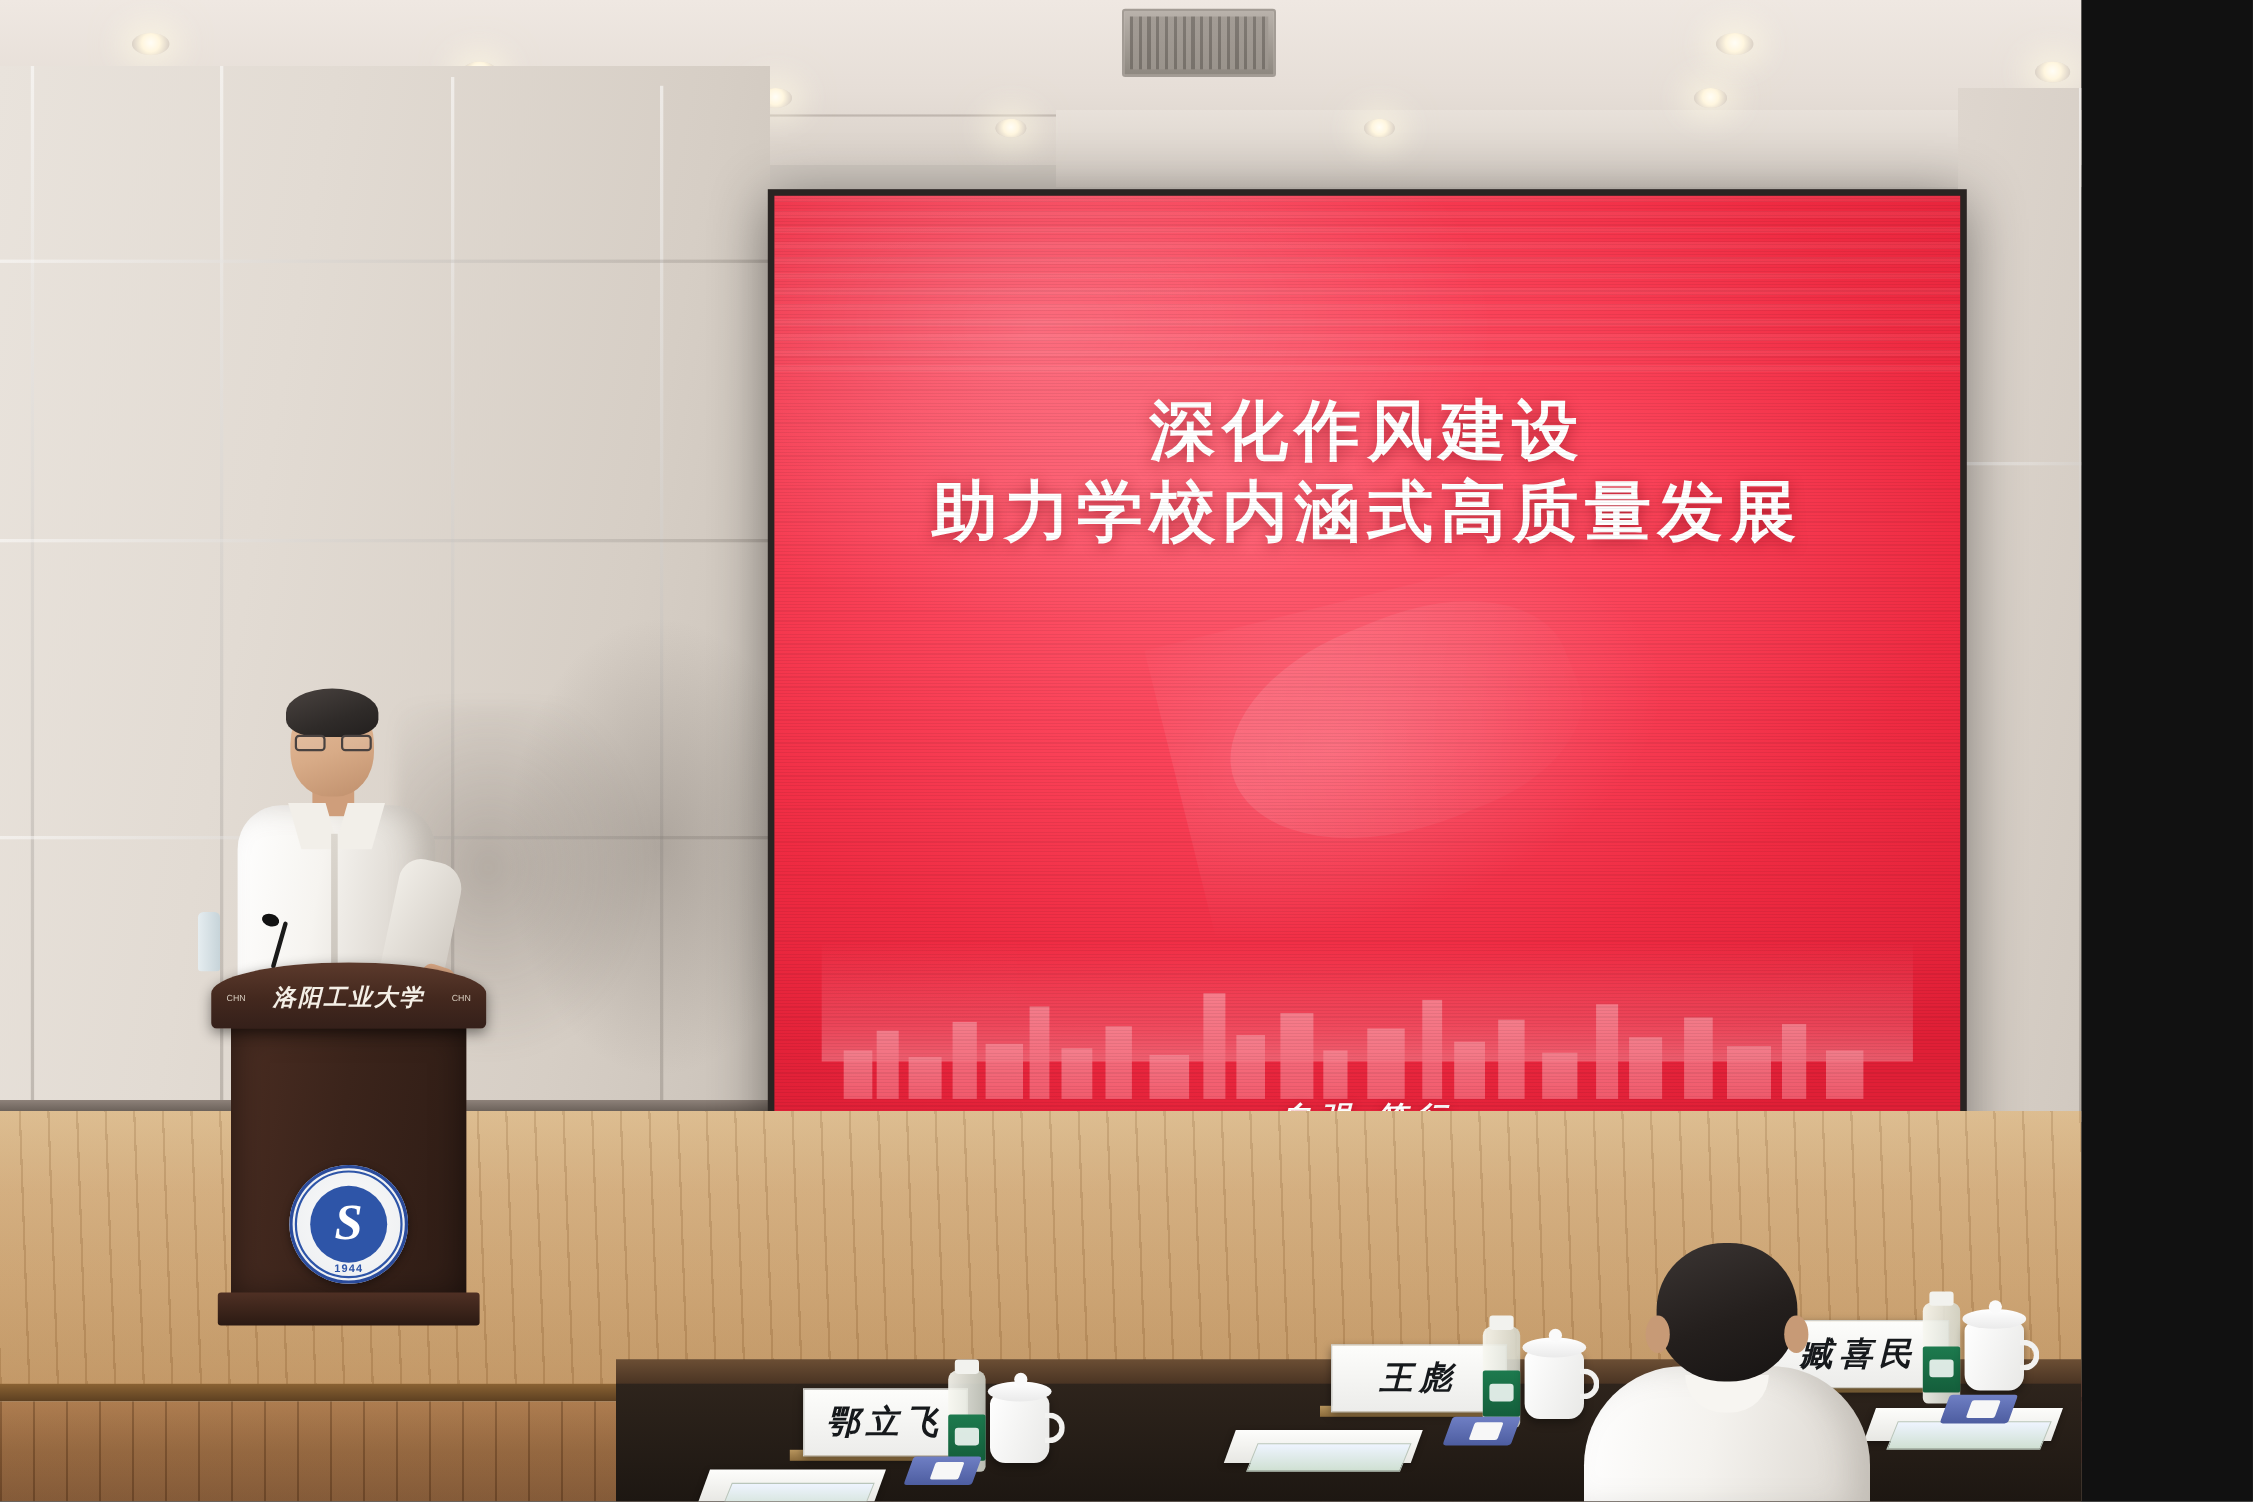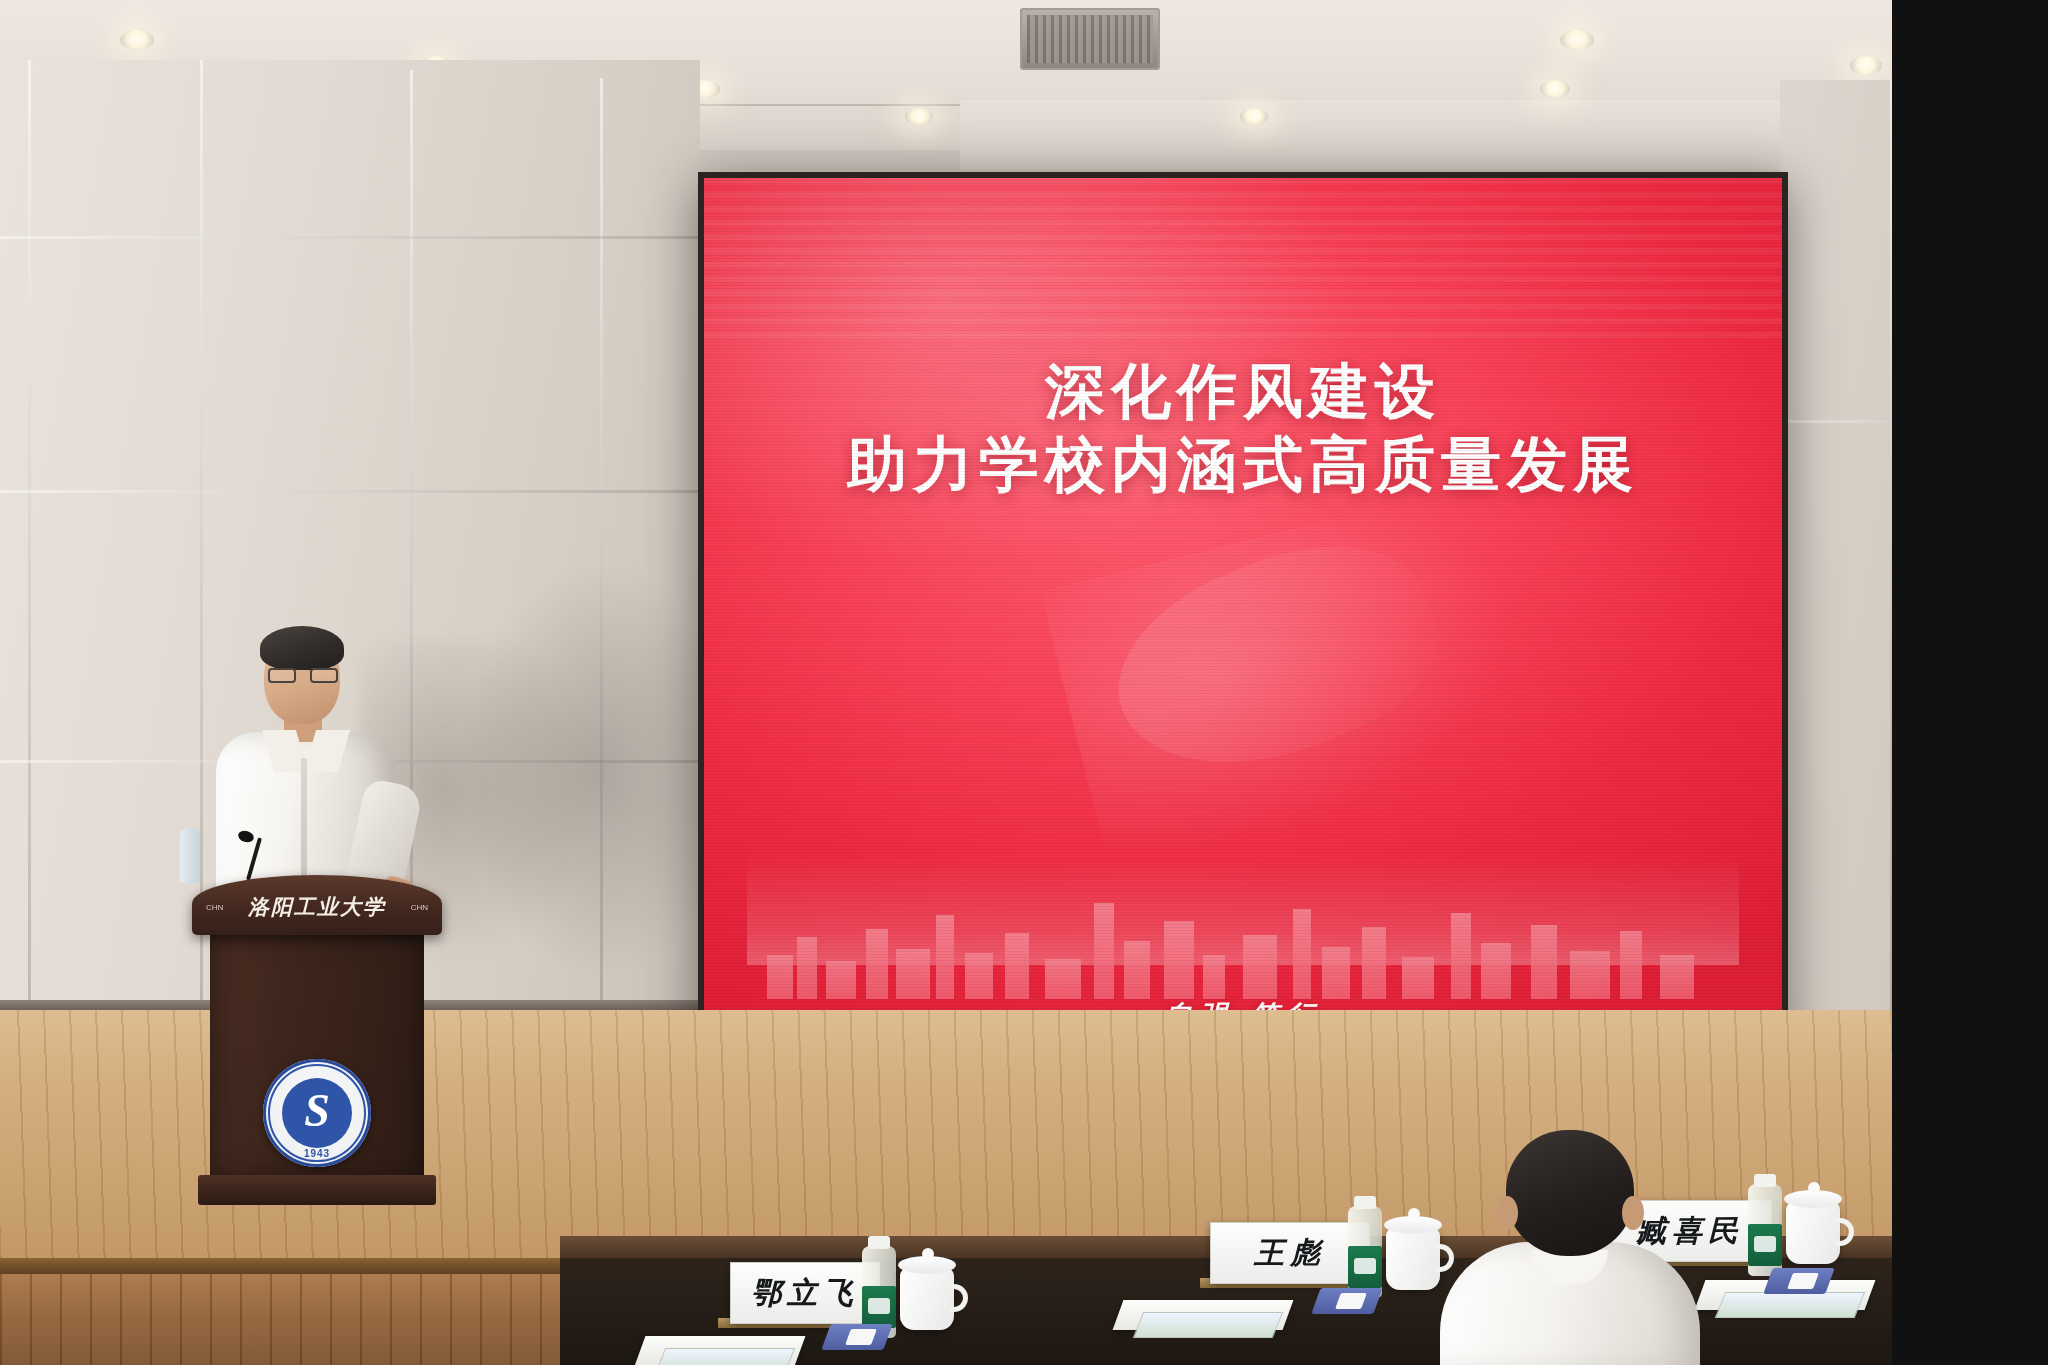--- a/index.html
+++ b/index.html
@@ -332,21 +332,21 @@
   <div class="podium">
     <div class="bottle-pod"></div>
     <div class="mic"></div>
     <div class="mic-head"></div>
     <div class="podium-body">
       <div class="emblem">
         <div class="emblem-ring"></div>
         <div class="emblem-inner">
           <span class="emblem-s">S</span>
         </div>
-        <div class="emblem-year">1943</div>
+        <div class="emblem-year">1944</div>
       </div>
     </div>
     <div class="podium-top">
       <div class="podium-text">洛阳工业大学</div>
       <div class="podium-badge" style="left:14px;">CHN</div>
       <div class="podium-badge" style="right:14px;">CHN</div>
     </div>
     <div class="podium-base"></div>
   </div>
 

